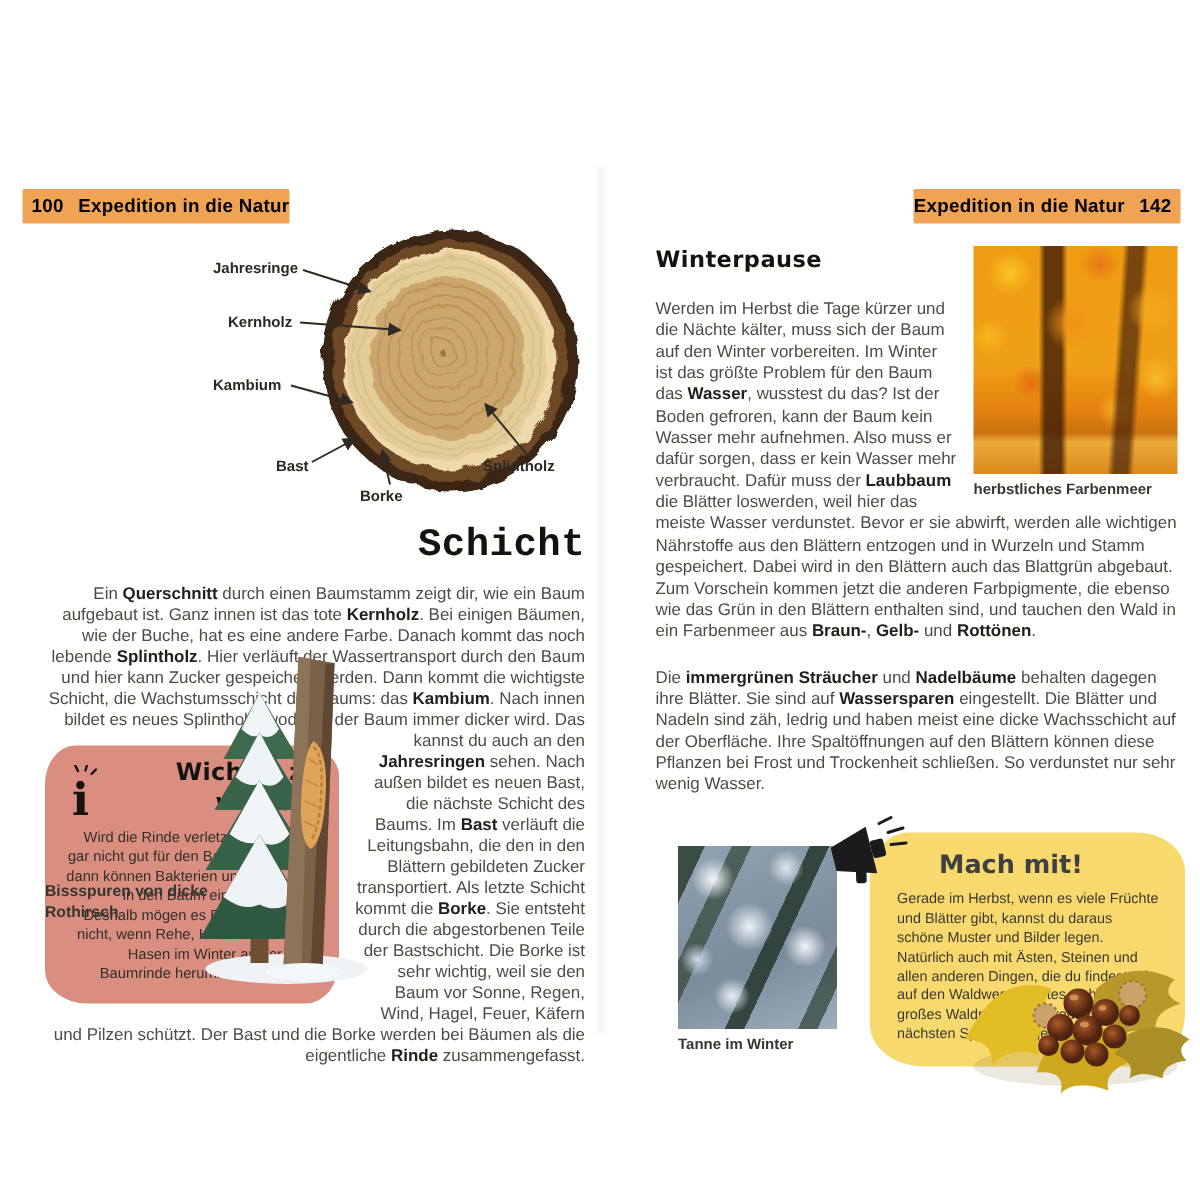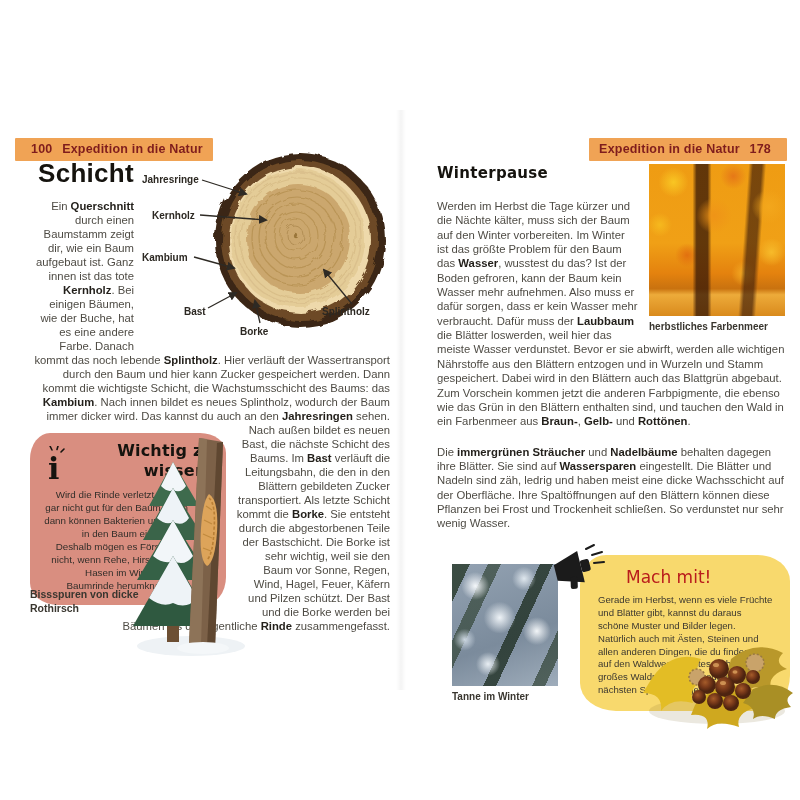--- a/index.html
+++ b/index.html
@@ -10,34 +10,34 @@
     color:#4e4b44;
   }
   
   .gutter{position:absolute;left:396px;top:110px;width:10px;height:580px;
     background:linear-gradient(90deg,transparent,rgba(0,0,0,.045),transparent);}
 
   .page{position:absolute;top:118px;height:640px}
   .left-page{left:15px;width:378px}
   .right-page{left:415px;width:375px}
 
-  .banner{position:absolute;top:20px;height:23px;line-height:23px;
-    background:#f0a355;color:#7f1d1d;font-weight:700;font-size:12.5px;
-    padding:0 10px;letter-spacing:.2px;white-space:nowrap;border-radius:1px}
+  .banner{position:absolute;top:8px;height:23px;line-height:23px;
+    background:#f0a355;color:#000000;font-weight:700;font-size:12.5px;
+    padding:0 0;letter-spacing:.2px;white-space:nowrap;border-radius:1px}
   .banner .pgnum{margin:0 6px}
   .banner-left{left:0}
   .banner-right{right:3px}
 
   
   .lp-content{position:absolute;left:15px;top:36px;width:360px;
     font-size:11.3px;line-height:1.24;text-align:right}
   .lp-content b{color:#221f1a}
 
   .lp-title{font-size:26px;line-height:1.03;color:#15130e;font-weight:700;
-    letter-spacing:.3px;margin:6px 0 12px;font-family:Liberation Sans, sans-serif}
+    letter-spacing:.3px;margin:6px 0 12px;font-family:Liberation Mono, monospace}
 
   .wood-figure{float:right;width:250px;height:196px;margin:-6px 0 6px 6px;position:relative}
   .wood-slice{position:absolute;left:68px;top:0;width:182px;height:190px}
   .wood-arrows{position:absolute;left:0;top:0;width:250px;height:196px;pointer-events:none}
   .wlabel{position:absolute;font-size:10px;font-weight:700;color:#2c2822;white-space:nowrap}
   .wl-jahresringe{left:2px;top:26px}
   .wl-kernholz{left:12px;top:62px}
   .wl-kambium{left:2px;top:104px}
   .wl-bast{left:44px;top:158px}
   .wl-borke{left:100px;top:178px}
@@ -91,21 +91,21 @@
       radial-gradient(circle 16px at 45% 44%, #eef3f7, transparent),
       radial-gradient(circle 11px at 12% 62%, #cdd8e2, transparent),
       radial-gradient(circle 14px at 80% 55%, #f2f5f8, transparent),
       radial-gradient(circle 12px at 34% 82%, #e8eef3, transparent),
       linear-gradient(115deg, rgba(44,62,48,.85) 0 11%, transparent 11% 22%, rgba(52,70,56,.7) 22% 30%, transparent 30% 54%, rgba(38,54,44,.85) 54% 62%, transparent 62% 84%, rgba(48,66,52,.7) 84% 92%, transparent 92%),
       linear-gradient(160deg, #93a2b2, #7b8b9c 60%, #9fadbb);
   }
   .machmit{position:absolute;left:143px;top:12px;width:210px;box-sizing:border-box;
     background:#f8d96d;border-radius:26px 32px 28px 36px / 30px 26px 36px 28px;
     padding:12px 16px 14px 18px}
-  .machmit-title{font-size:17px;font-weight:400;color:#b91c1c;margin-left:28px;
+  .machmit-title{font-size:17px;font-weight:700;color:#404040;margin-left:28px;
     font-family:"DejaVu Sans",sans-serif}
   .machmit-body{font-size:9.6px;line-height:1.34;color:#3c382f;margin-top:6px}
   .megaphone{position:absolute;left:-28px;top:-12px;width:62px;height:50px}
   .chestnut{position:absolute;left:198px;top:76px;width:162px;height:110px;z-index:2}
 </style>
 </head>
 <body>
 
 <div class="gutter"></div>
 
@@ -217,21 +217,21 @@
     <ellipse cx="70" cy="212" rx="26" ry="6" fill="#f4f7f9"></ellipse>
   </svg>
 
   <div class="lp-caption">Bissspuren von dicke Rothirsch</div>
 </div>
 
 <div class="page right-page">
 
   <div class="banner banner-right">
     <span>Expedition in die Natur</span>
-    <span class="pgnum">178</span>
+    <span class="pgnum">142</span>
   </div>
 
   <div class="rp-content">
 
     <figure class="autumn-figure" style="margin:0 0 6px 10px;float:right;">
       <div class="autumn-photo"></div>
       <div class="photo-caption">herbstliches Farbenmeer</div>
     </figure>
 
     <h2 class="rp-title">Winterpause</h2>

